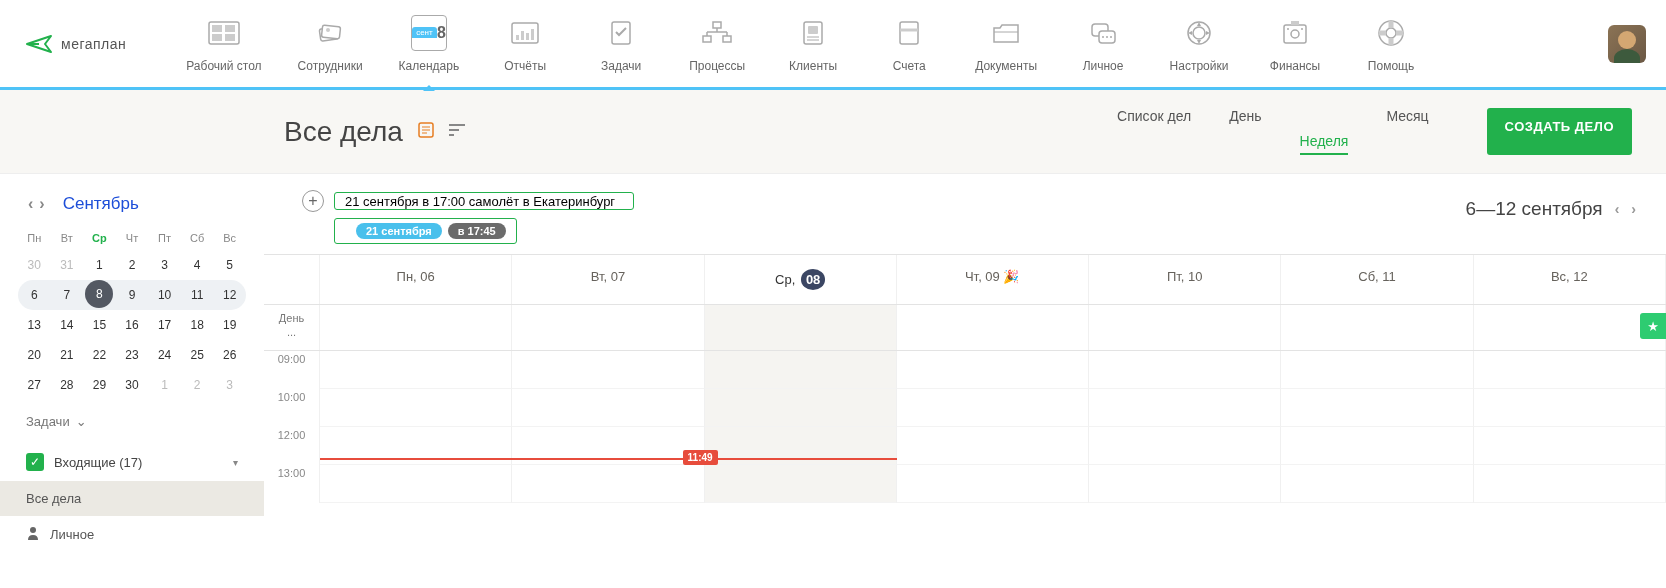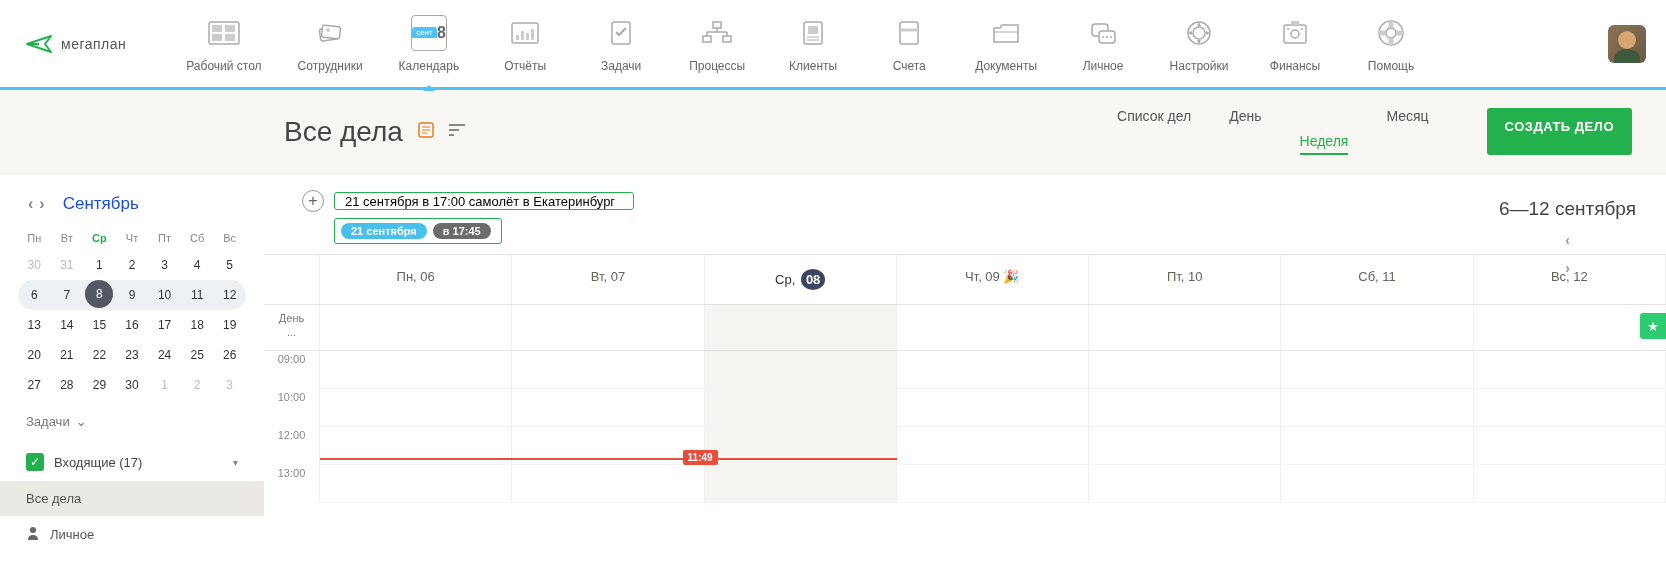--- a/index.html
+++ b/index.html
@@ -50,24 +50,24 @@
   .inbox-lbl { font-size:13px; color:#444; flex:1;}
   .cat-all { background:#ebe9e3; padding:10px 26px; font-size:13px; color:#555; cursor:pointer;}
   .cat-pers { padding:10px 26px; font-size:13px; color:#555; display:flex; align-items:center; gap:10px; cursor:pointer;}
   
   
   .main { flex:1; position:relative; }
   .quick-add { padding: 16px 0 10px 38px; display:flex; flex-direction:column; gap:6px; position:relative;}
   .qa-row1 { display:flex; align-items:center; gap:10px;}
   .plus-circle { width:22px; height:22px; border:1.5px solid #999; border-radius:50%; display:flex;align-items:center;justify-content:center; color:#666; font-size:16px; cursor:pointer; flex-shrink:0;}
   .qa-input { border:1.5px solid #22b14c; border-radius:3px; padding:5px 10px; font-size:13px; width:300px; height:18px; outline:none;}
-  .qa-tags { margin-left:32px; border:1.5px solid #22b14c; border-radius:3px; padding:4px 10px 4px 6px; display:inline-flex; gap:6px; align-items:flex-start; width:fit-content;}
+  .qa-tags { margin-left:32px; border:1.5px solid #22b14c; border-radius:3px; padding:4px 10px 4px 21px; display:inline-flex; gap:6px; align-items:flex-start; width:fit-content;}
   .tag-date { background:#49c0ec; color:#fff; padding:2px 10px; border-radius:11px; font-size:11px; font-weight:bold;}
   .tag-time { background:#6b6b6b; color:#fff; padding:2px 10px; border-radius:11px; font-size:11px; font-weight:bold;}
-  .range-nav { position:absolute; right:30px; top:24px; display:flex; align-items:center; gap:12px;flex-direction:column;}
+  .range-nav { position:absolute; right:30px; top:24px; display:flex; align-items:center; gap:12px;}
   .range-lbl { font-size:19px; color:#444;}
   .rnav { color:#999; font-size:14px; cursor:pointer; font-weight:bold;}
   
   .week-hdr { display:grid; grid-template-columns: 56px repeat(7, 1fr); border-top:1px solid #e3e3e3; border-bottom:1px solid #e3e3e3; background:#fff;}
   .week-hdr > div { padding:14px 0; text-align:center; font-size:13px; color:#66625c; border-right:1px solid #f0f0f0;}
   .week-hdr .today-col { color:#333;}
   .today-badge { background:#3b4663; color:#fff; border-radius:50%; padding:3px 5px; font-weight:bold; margin-left:2px; display:inline-block; min-width:14px;}
   .emoji { margin-left:4px;}
   
   .all-day-row { display:grid; grid-template-columns: 56px repeat(7,1fr); border-bottom:1px solid #e3e3e3; min-height:46px;}

